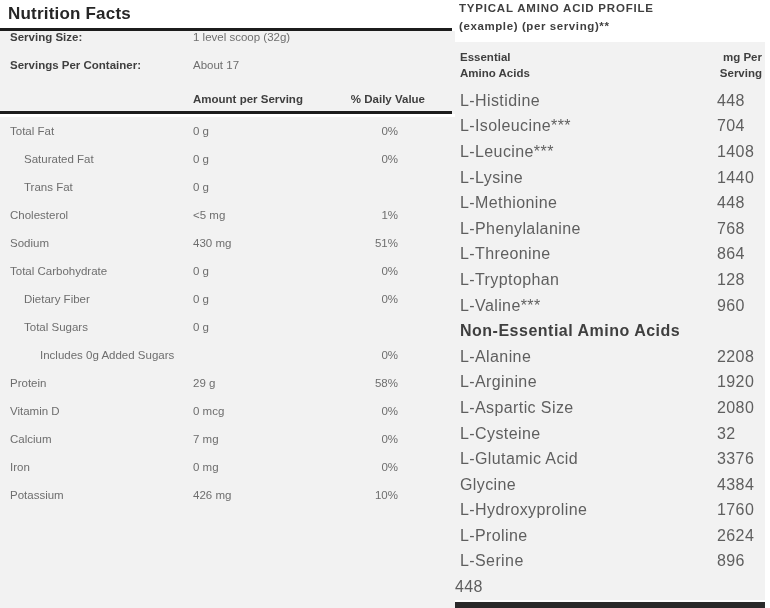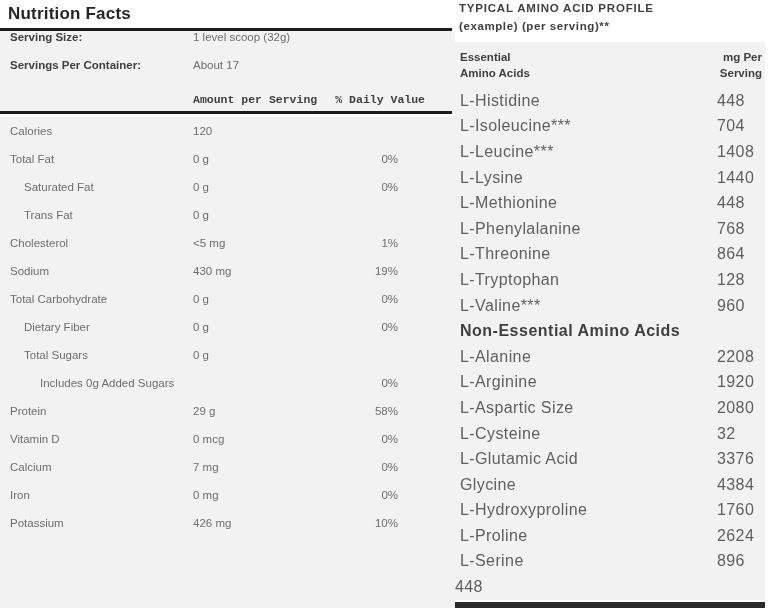--- a/index.html
+++ b/index.html
@@ -8,21 +8,21 @@
     font-family:"Liberation Sans",sans-serif;
   }
   
   .nf-panel{position:absolute;left:0;top:0;width:455px;height:608px;}
   .nf-title{position:absolute;left:8px;top:4px;font-size:17px;font-weight:bold;color:#262626;letter-spacing:.2px;}
   .nf-rule1{position:absolute;left:0;top:28px;width:452px;height:3px;background:#1c1c1c;}
   .nf-gray{position:absolute;left:0;top:31px;width:455px;height:577px;background:#f2f2f2;}
   .nf-serving-row{display:flex;height:28px;font-size:11.5px;}
   .nf-serving-row .s-label{width:193px;padding-left:10px;box-sizing:border-box;font-weight:bold;color:#3f3f3f;}
   .nf-serving-row .s-value{color:#6e6e6e;}
-  .nf-colhead{display:flex;height:24px;align-items:center;font-size:11.5px;font-weight:bold;color:#3f3f3f;font-family:Liberation Mono, monospace;}
+  .nf-colhead{display:flex;height:24px;align-items:center;font-size:11.5px;font-weight:bold;color:#3f3f3f;}
   .nf-colhead .c-label{width:193px;}
   .nf-colhead .c-amount{width:137px;}
   .nf-colhead .c-dv{flex:1;text-align:right;padding-right:30px;}
   .nf-rule2{width:452px;height:3px;background:#1c1c1c;}
   .nf-gap{width:455px;height:3px;background:#ffffff;}
   .nf-row{display:flex;height:28px;align-items:center;font-size:11.5px;color:#6e6e6e;}
   .nf-row .c-label{width:193px;padding-left:10px;box-sizing:border-box;}
   .nf-row .c-label.ind1{padding-left:24px;}
   .nf-row .c-label.ind2{padding-left:40px;}
   .nf-row .c-amount{width:137px;}
@@ -63,25 +63,20 @@
       <div class="nf-colhead">
         <div class="c-label"></div>
         <div class="c-amount">Amount per Serving</div>
         <div class="c-dv">% Daily Value</div>
       </div>
       <div class="nf-rule2"></div>
       <div class="nf-gap"></div>
 
       <div>
           <div class="nf-row">
-            <div class="c-label ind0">Calories</div>
-            <div class="c-amount">120</div>
-            <div class="c-dv"></div>
-          </div>
-          <div class="nf-row">
             <div class="c-label ind0">Total Fat</div>
             <div class="c-amount">0 g</div>
             <div class="c-dv">0%</div>
           </div>
           <div class="nf-row">
             <div class="c-label ind1">Saturated Fat</div>
             <div class="c-amount">0 g</div>
             <div class="c-dv">0%</div>
           </div>
           <div class="nf-row">
@@ -90,21 +85,21 @@
             <div class="c-dv"></div>
           </div>
           <div class="nf-row">
             <div class="c-label ind0">Cholesterol</div>
             <div class="c-amount">&lt;5 mg</div>
             <div class="c-dv">1%</div>
           </div>
           <div class="nf-row">
             <div class="c-label ind0">Sodium</div>
             <div class="c-amount">430 mg</div>
-            <div class="c-dv">19%</div>
+            <div class="c-dv">51%</div>
           </div>
           <div class="nf-row">
             <div class="c-label ind0">Total Carbohydrate</div>
             <div class="c-amount">0 g</div>
             <div class="c-dv">0%</div>
           </div>
           <div class="nf-row">
             <div class="c-label ind1">Dietary Fiber</div>
             <div class="c-amount">0 g</div>
             <div class="c-dv">0%</div>

